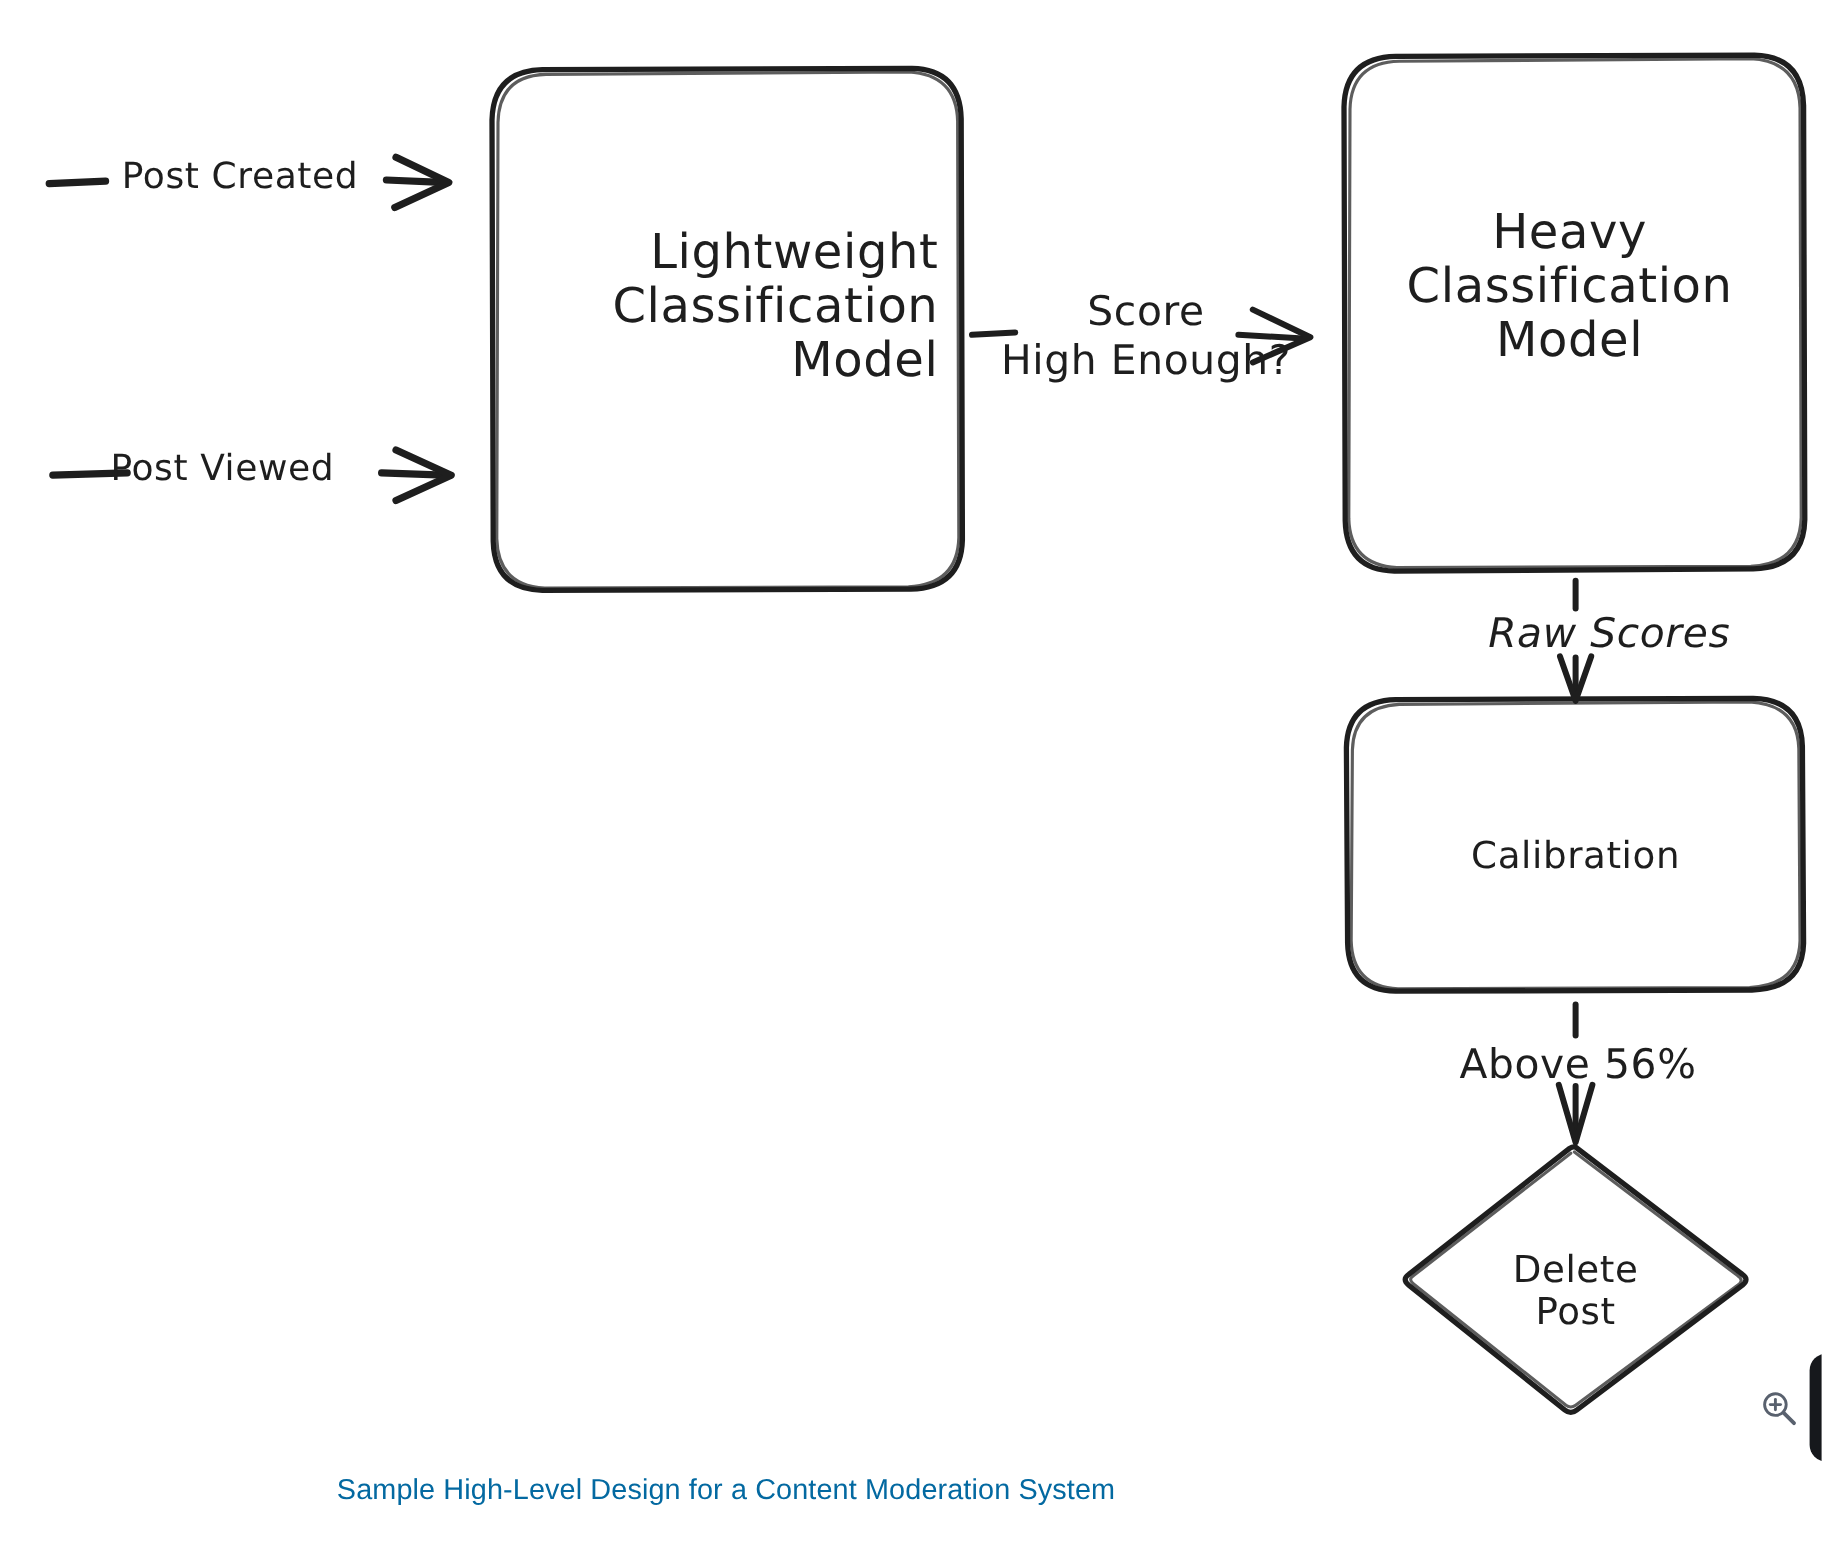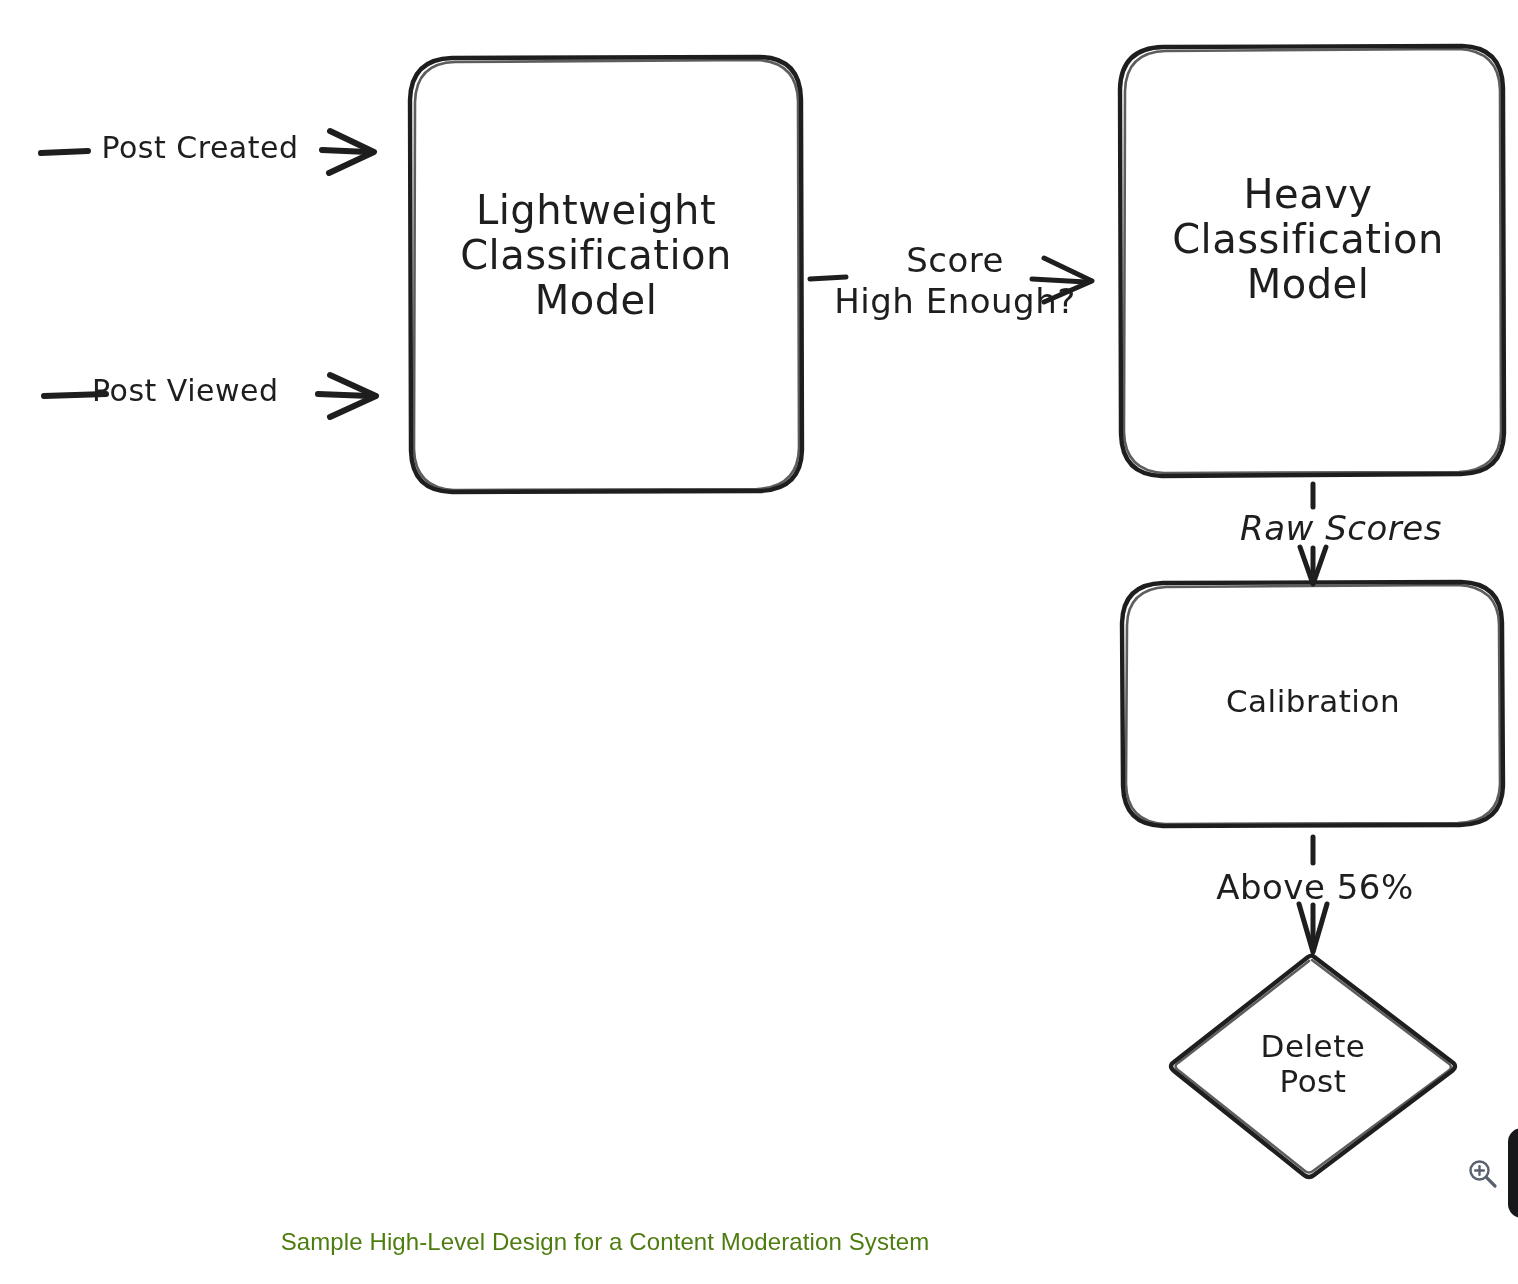--- a/index.html
+++ b/index.html
@@ -36,35 +36,36 @@
   }
 
   .node-label {
     font-size: 40px;
     font-weight: 400;
   }
 
   .node-label-sm {
     font-size: 31px;
     font-weight: 400;
+    margin-top: 12px;
   }
 
   .edge-label {
     font-size: 34px;
     font-weight: 400;
   }
 
   .flow-label {
     font-size: 30px;
     font-weight: 400;
   }
 
   
   #label-lightweight {
-    left: 410px;  top: 188px;  width: 372px;
+    left: 410px;  top: 188px;  width: 372px; text-align: right;
   }
   #label-heavy {
     left: 1112px; top: 172px;  width: 392px;
   }
   #label-calibration {
     left: 1122px; top: 684px;  width: 382px;
   }
   #label-delete {
     left: 1172px; top: 1029px; width: 282px;
   }
@@ -89,21 +90,21 @@
 
   
   #caption {
     position: absolute;
     left: 0;
     top: 1228px;
     width: 1210px;
     text-align: center;
     font-family: "Liberation Sans", sans-serif;
     font-size: 24px;
-    color: #4d7c0f;
+    color: #0369a1;
     letter-spacing: 0.1px;
   }
 
   
   #zoom-in-icon {
     position: absolute;
     left: 1466px;
     top: 1157px;
     width: 34px;
     height: 34px;

